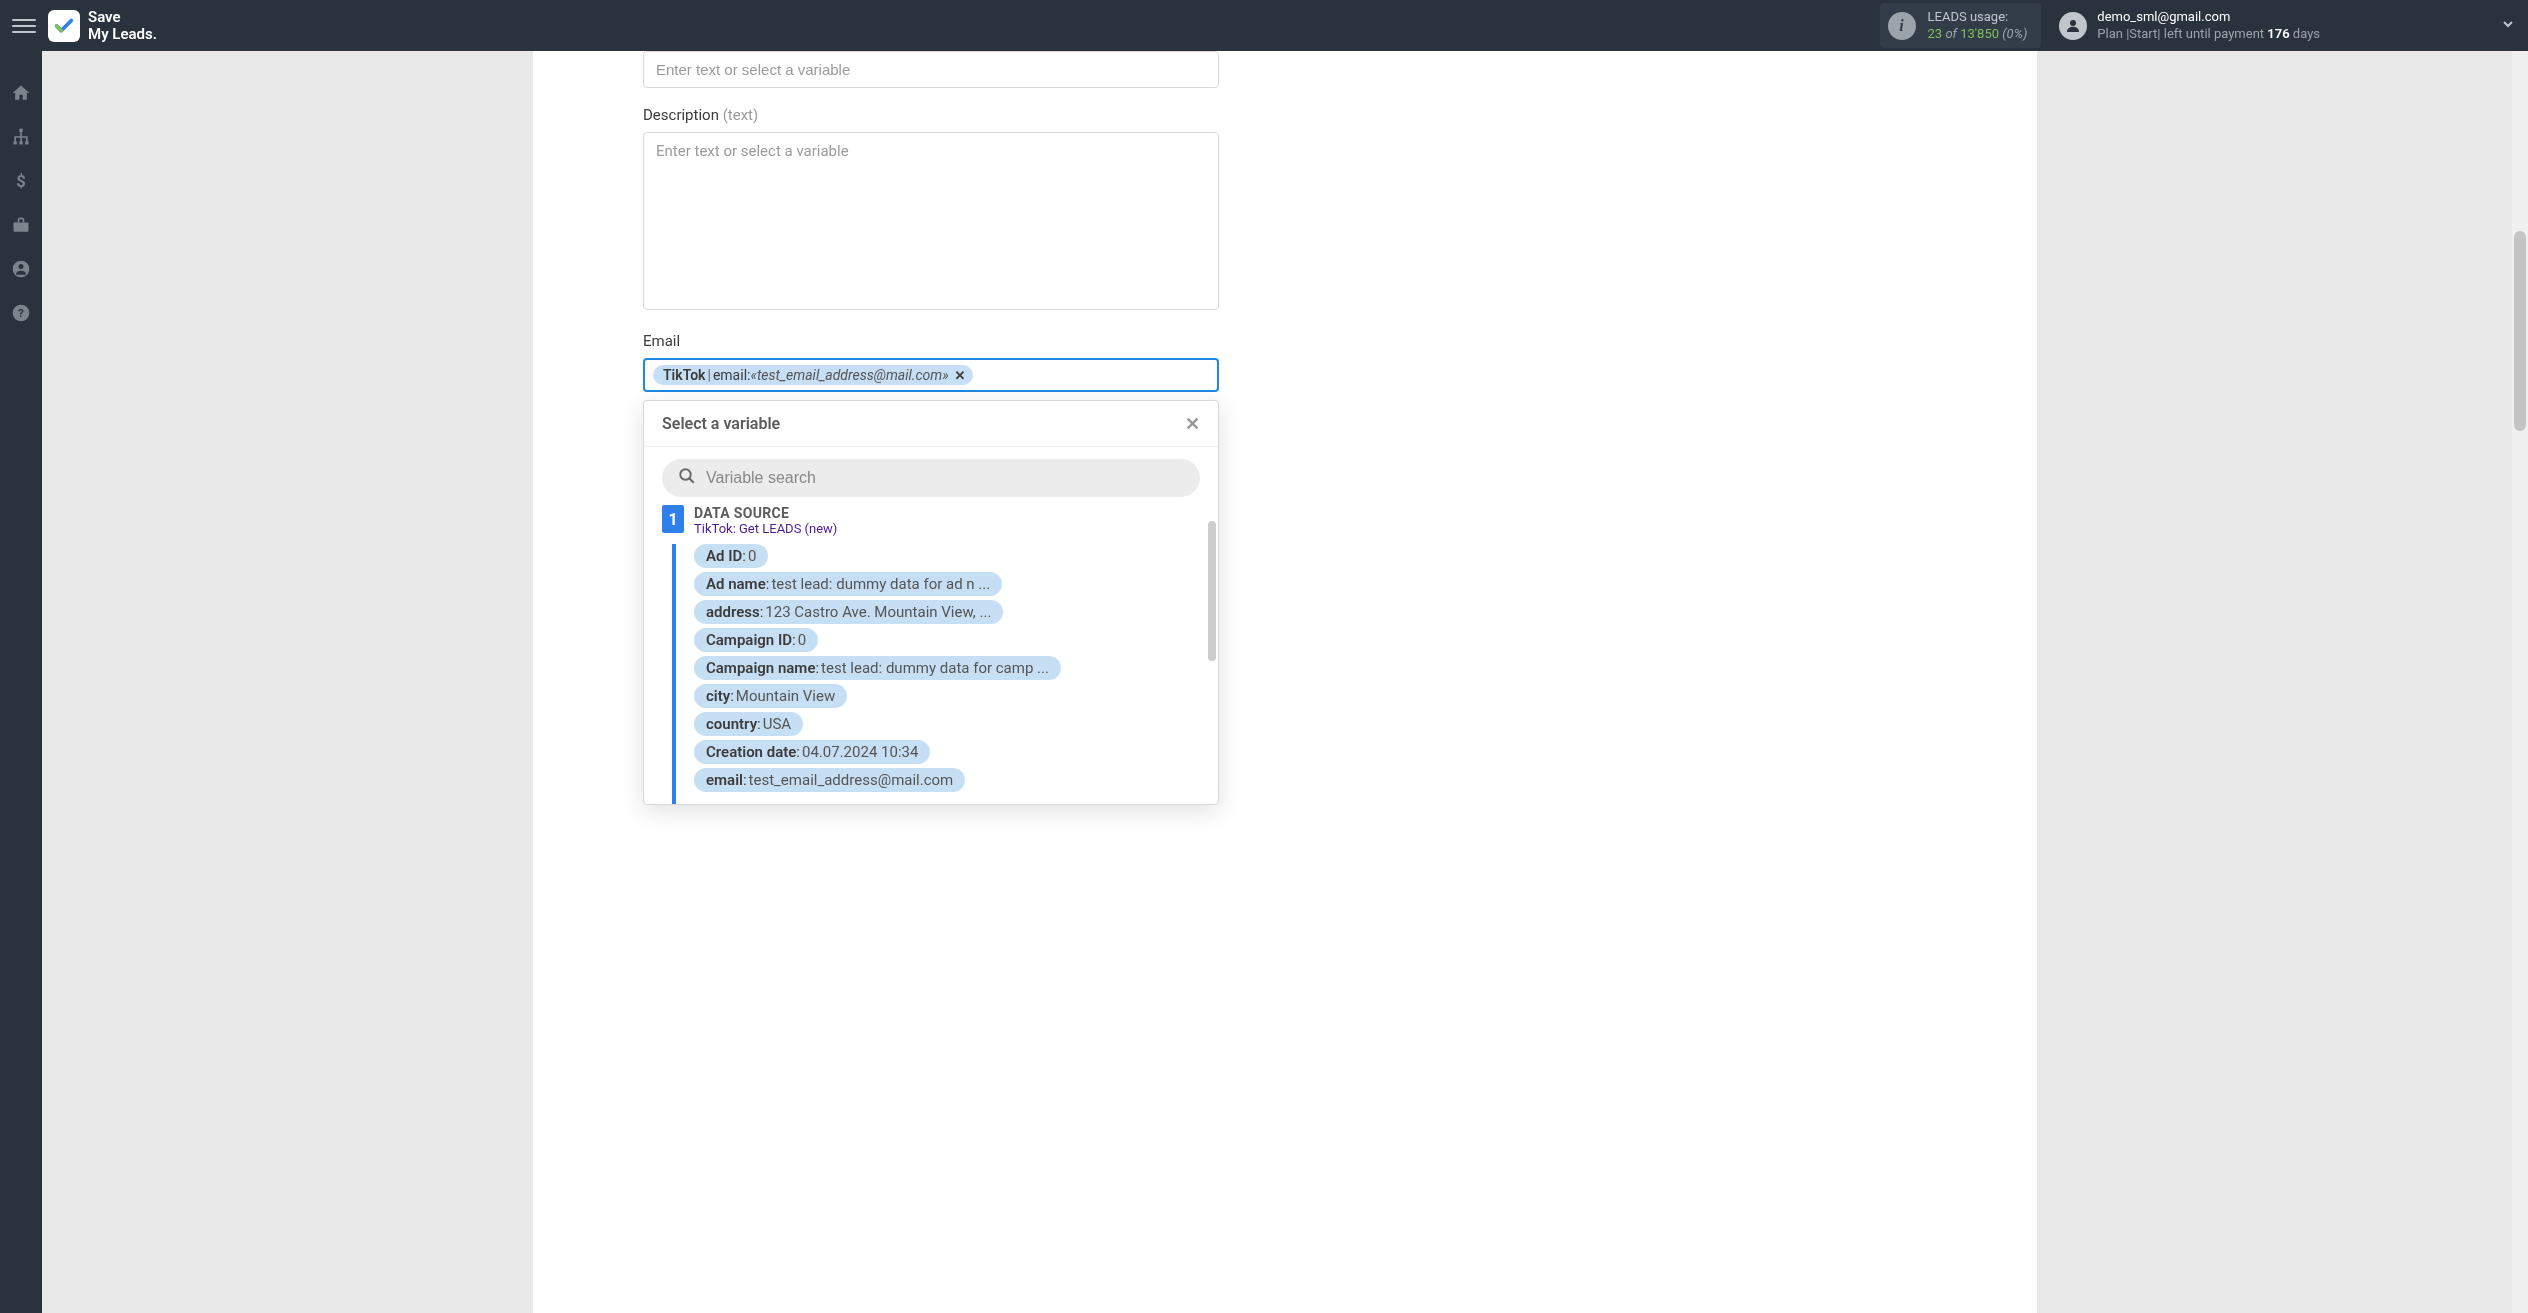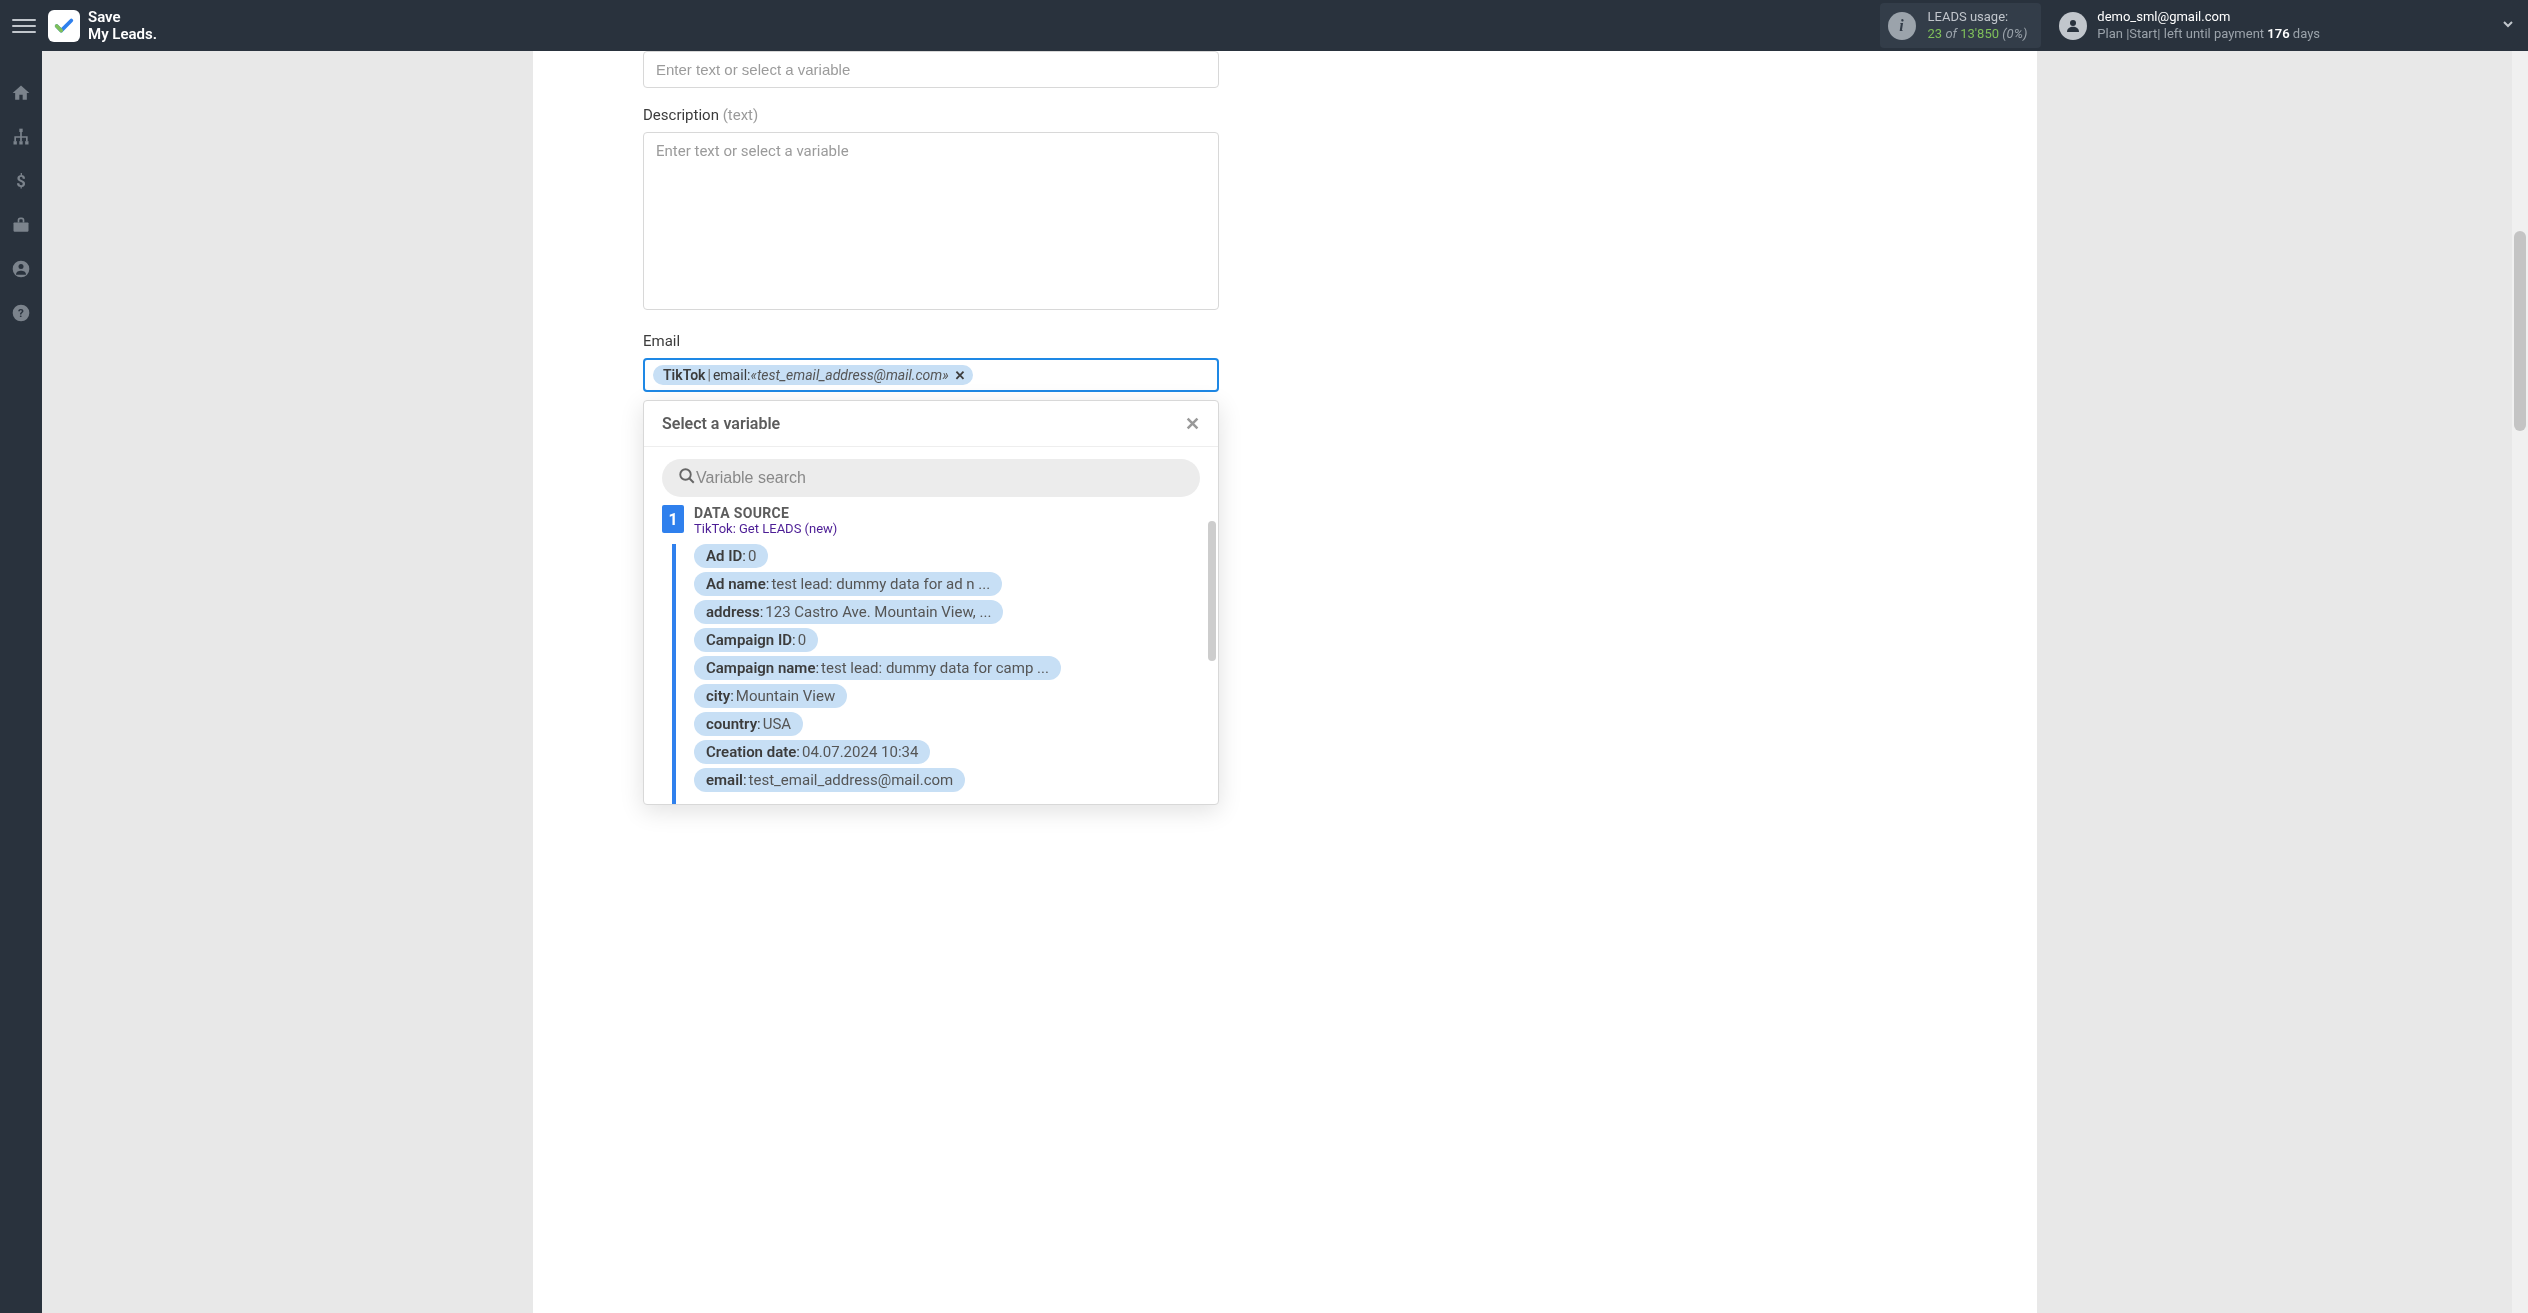--- a/index.html
+++ b/index.html
@@ -288,20 +288,21 @@
     }
     .dropdown-search {
       padding: 12px 18px 8px 18px;
     }
     .search-wrap {
       background: #ececec;
       border-radius: 20px;
       padding: 8px 16px;
       display: flex;
       align-items: center;
+      gap: 10px;
     }
     .search-wrap input {
       border: none;
       background: transparent;
       font-size: 16px;
       flex: 1;
       color: #3c3c3c;
       outline: none;
     }
     .search-wrap input::placeholder {

